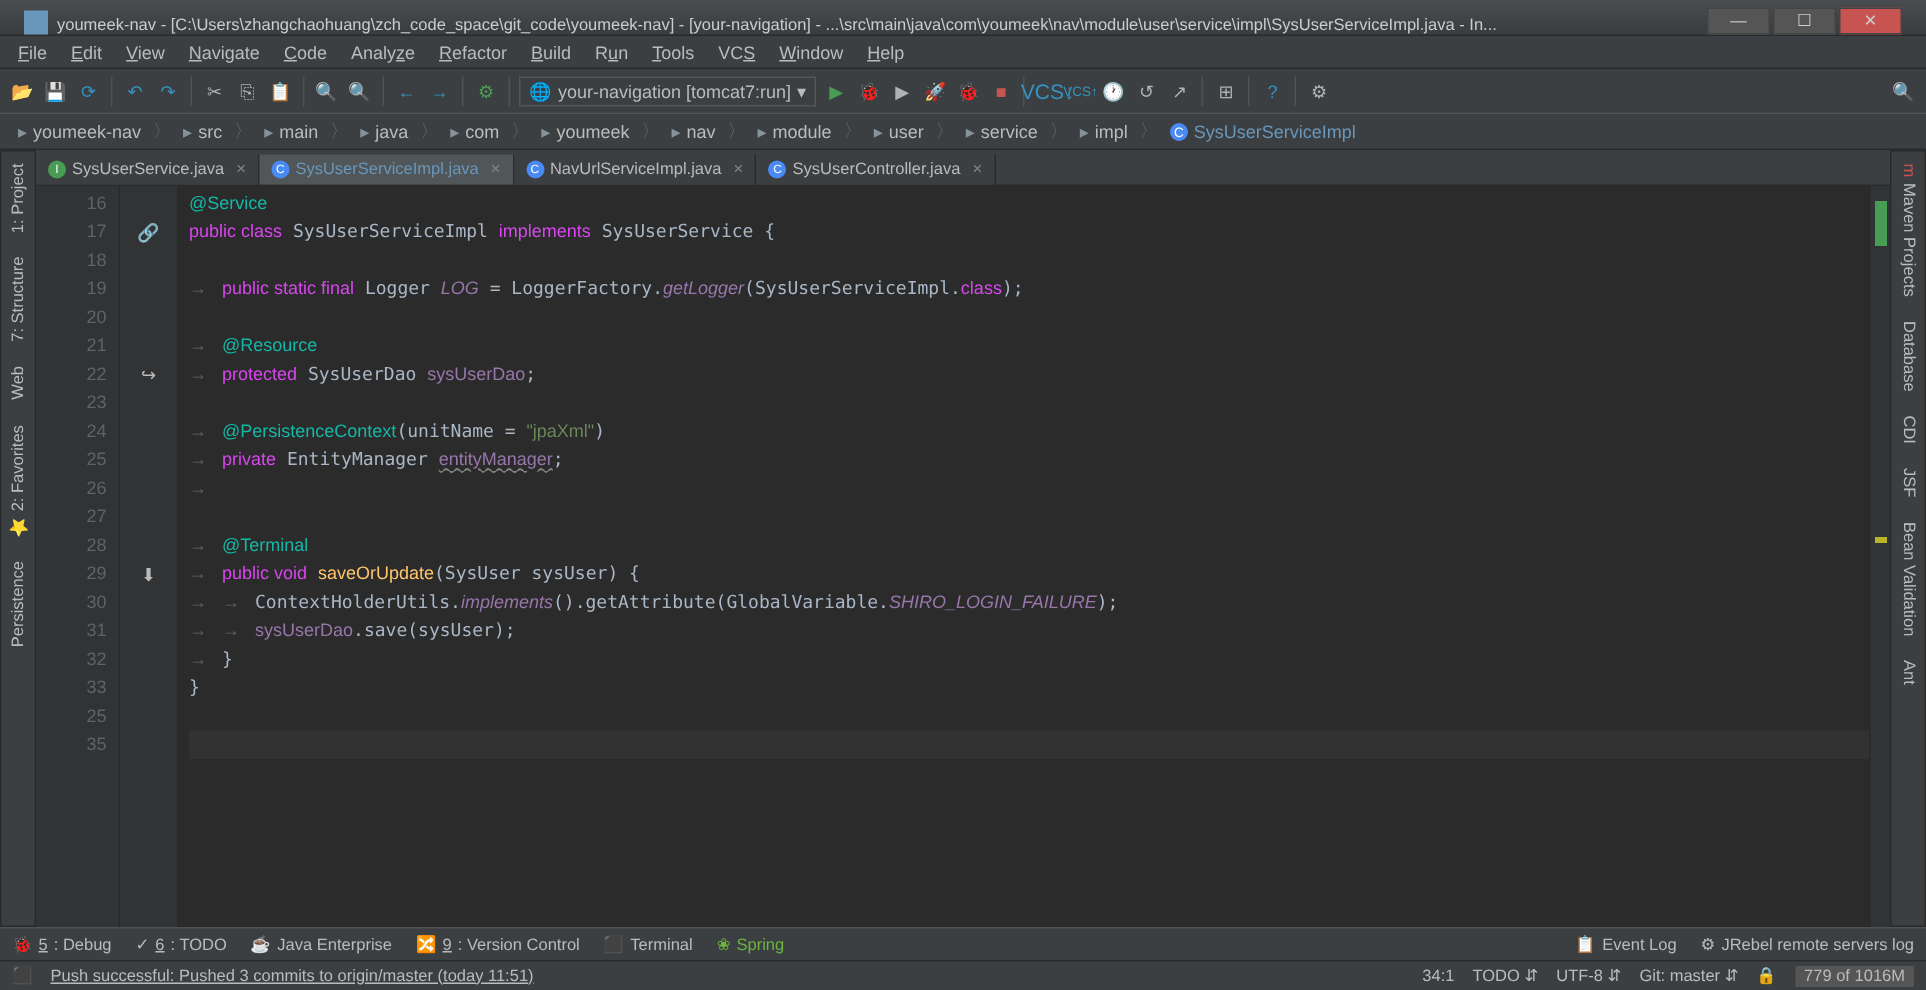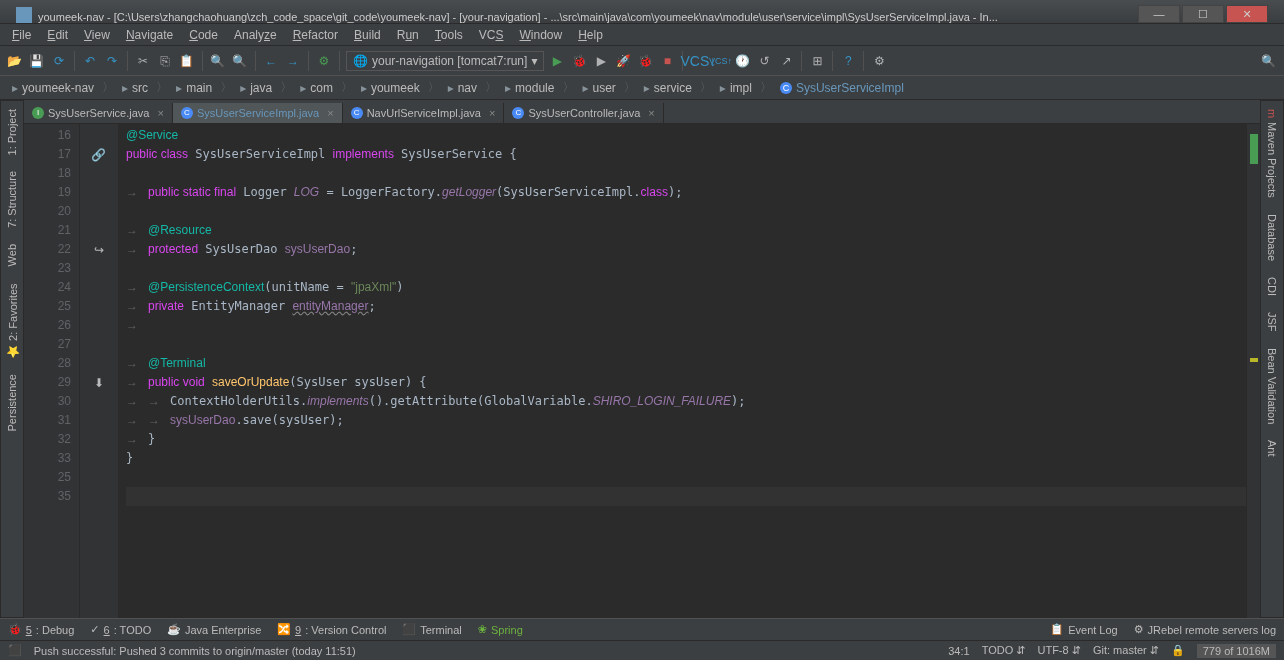--- a/index.html
+++ b/index.html
@@ -50,21 +50,21 @@
 .code .method { color:#ffc66d; }
 .code .const { color:#9876aa; font-style:italic; }
 .code .arrow { color:#606366; }
 .right-marker { width:14px; background:#313335; border-left:1px solid #2a2a2a; position:relative; }
 .marker-green { position:absolute; right:2px; width:8px; height:30px; background:#499c54; top:10px; }
 .marker-warn { position:absolute; right:2px; width:8px; height:4px; background:#bbb529; top:234px; }
 .bottom-tools { height:22px; background:#3c3f41; display:flex; align-items:center; padding:0 8px; gap:16px; border-top:1px solid #515151; }
 .btool { display:flex; align-items:center; gap:4px; color:#bbb; cursor:pointer; font-size:11px; }
 .btool u { text-decoration:underline; }
 .statusbar { height:20px; background:#3c3f41; display:flex; align-items:center; padding:0 8px; gap:12px; border-top:1px solid #2a2a2a; font-size:11px; color:#bbb; }
-.statusbar .msg { flex:1; }
+.statusbar .msg { flex:1;text-decoration:underline; }
 .mem-bar { background:#555; padding:1px 6px; }
 .spacer { flex:1; }
 .line-hl { background:#323232; display:inline-block; width:100%; }
 .search-right { margin-left:auto; }
 </style>
 </head>
 <body>
 
 <div class="titlebar">
   <div class="titlebar-icon"></div>

